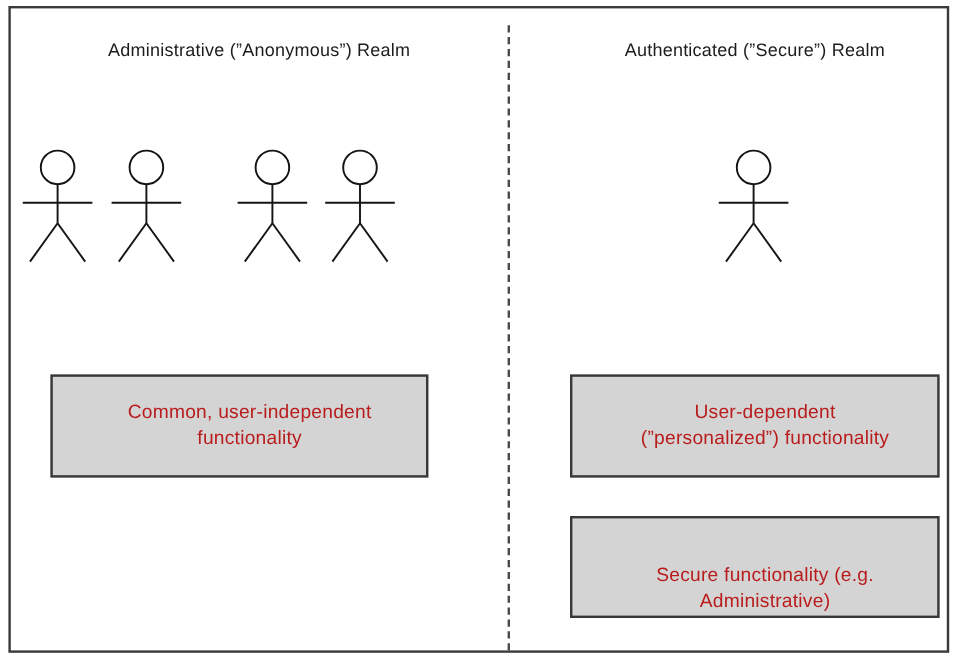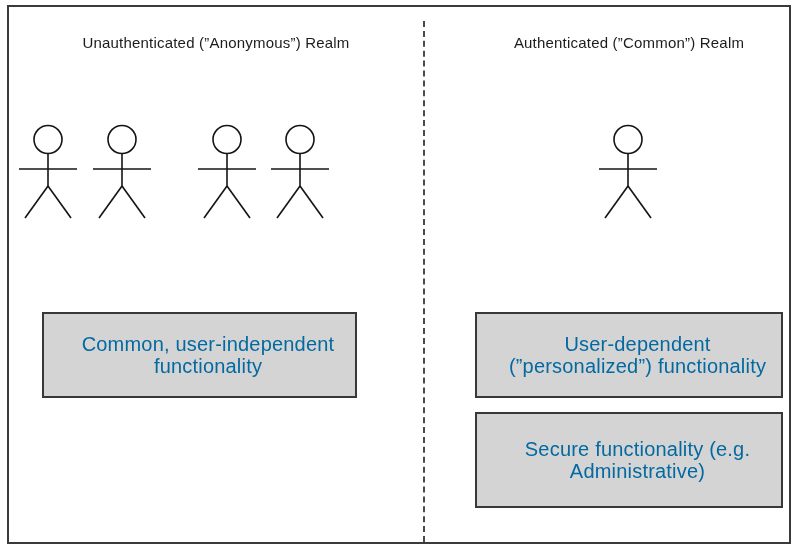--- a/index.html
+++ b/index.html
@@ -49,41 +49,41 @@
   .box {
     position: absolute;
     background: #d4d4d4;
     border: 2px solid #383838;
     display: flex;
     align-items: center;
     justify-content: center;
     text-align: center;
   }
   .box span {
-    font-size: 20px;
+    font-size: 16px;
     line-height: 22px;
-    color: #0369a1;
+    color: #b91c1c;
     white-space: pre-line;
     letter-spacing: 0.2px;
     margin-left: 17px;
   }
   .left-box    { left: 33px;  top: 305px; width: 315px; height: 86px; }
   .right-box-1 { left: 466px; top: 305px; width: 308px; height: 86px; justify-content: center; }
-  .right-box-2 { left: 466px; top: 405px; width: 308px; height: 96px; }
+  .right-box-2 { left: 466px; top: 423px; width: 308px; height: 85px; align-items: flex-end; }
 </style>
 </head>
 <body>
 
 <div class="frame">
 
   <div class="divider"></div>
 
-  <div class="title left-title">Unauthenticated (”Anonymous”) Realm</div>
+  <div class="title left-title">Administrative (”Anonymous”) Realm</div>
 
-  <div class="title right-title">Authenticated (”Common”) Realm</div>
+  <div class="title right-title">Authenticated (”Secure”) Realm</div>
 
   <div class="actor-row left-actors">
       <span class="actor">
   <svg width="60" height="96" viewBox="0 0 60 96" fill="none" xmlns="http://www.w3.org/2000/svg">
     <circle cx="30" cy="15.5" r="14" stroke="#141414" stroke-width="1.6" fill="none"></circle>
     <line x1="30" y1="29.5" x2="30" y2="62" stroke="#141414" stroke-width="1.6"></line>
     <line x1="1" y1="45" x2="59" y2="45" stroke="#141414" stroke-width="1.6"></line>
     <line x1="30" y1="62" x2="7" y2="94" stroke="#141414" stroke-width="1.6"></line>
     <line x1="30" y1="62" x2="53" y2="94" stroke="#141414" stroke-width="1.6"></line>
   </svg>

